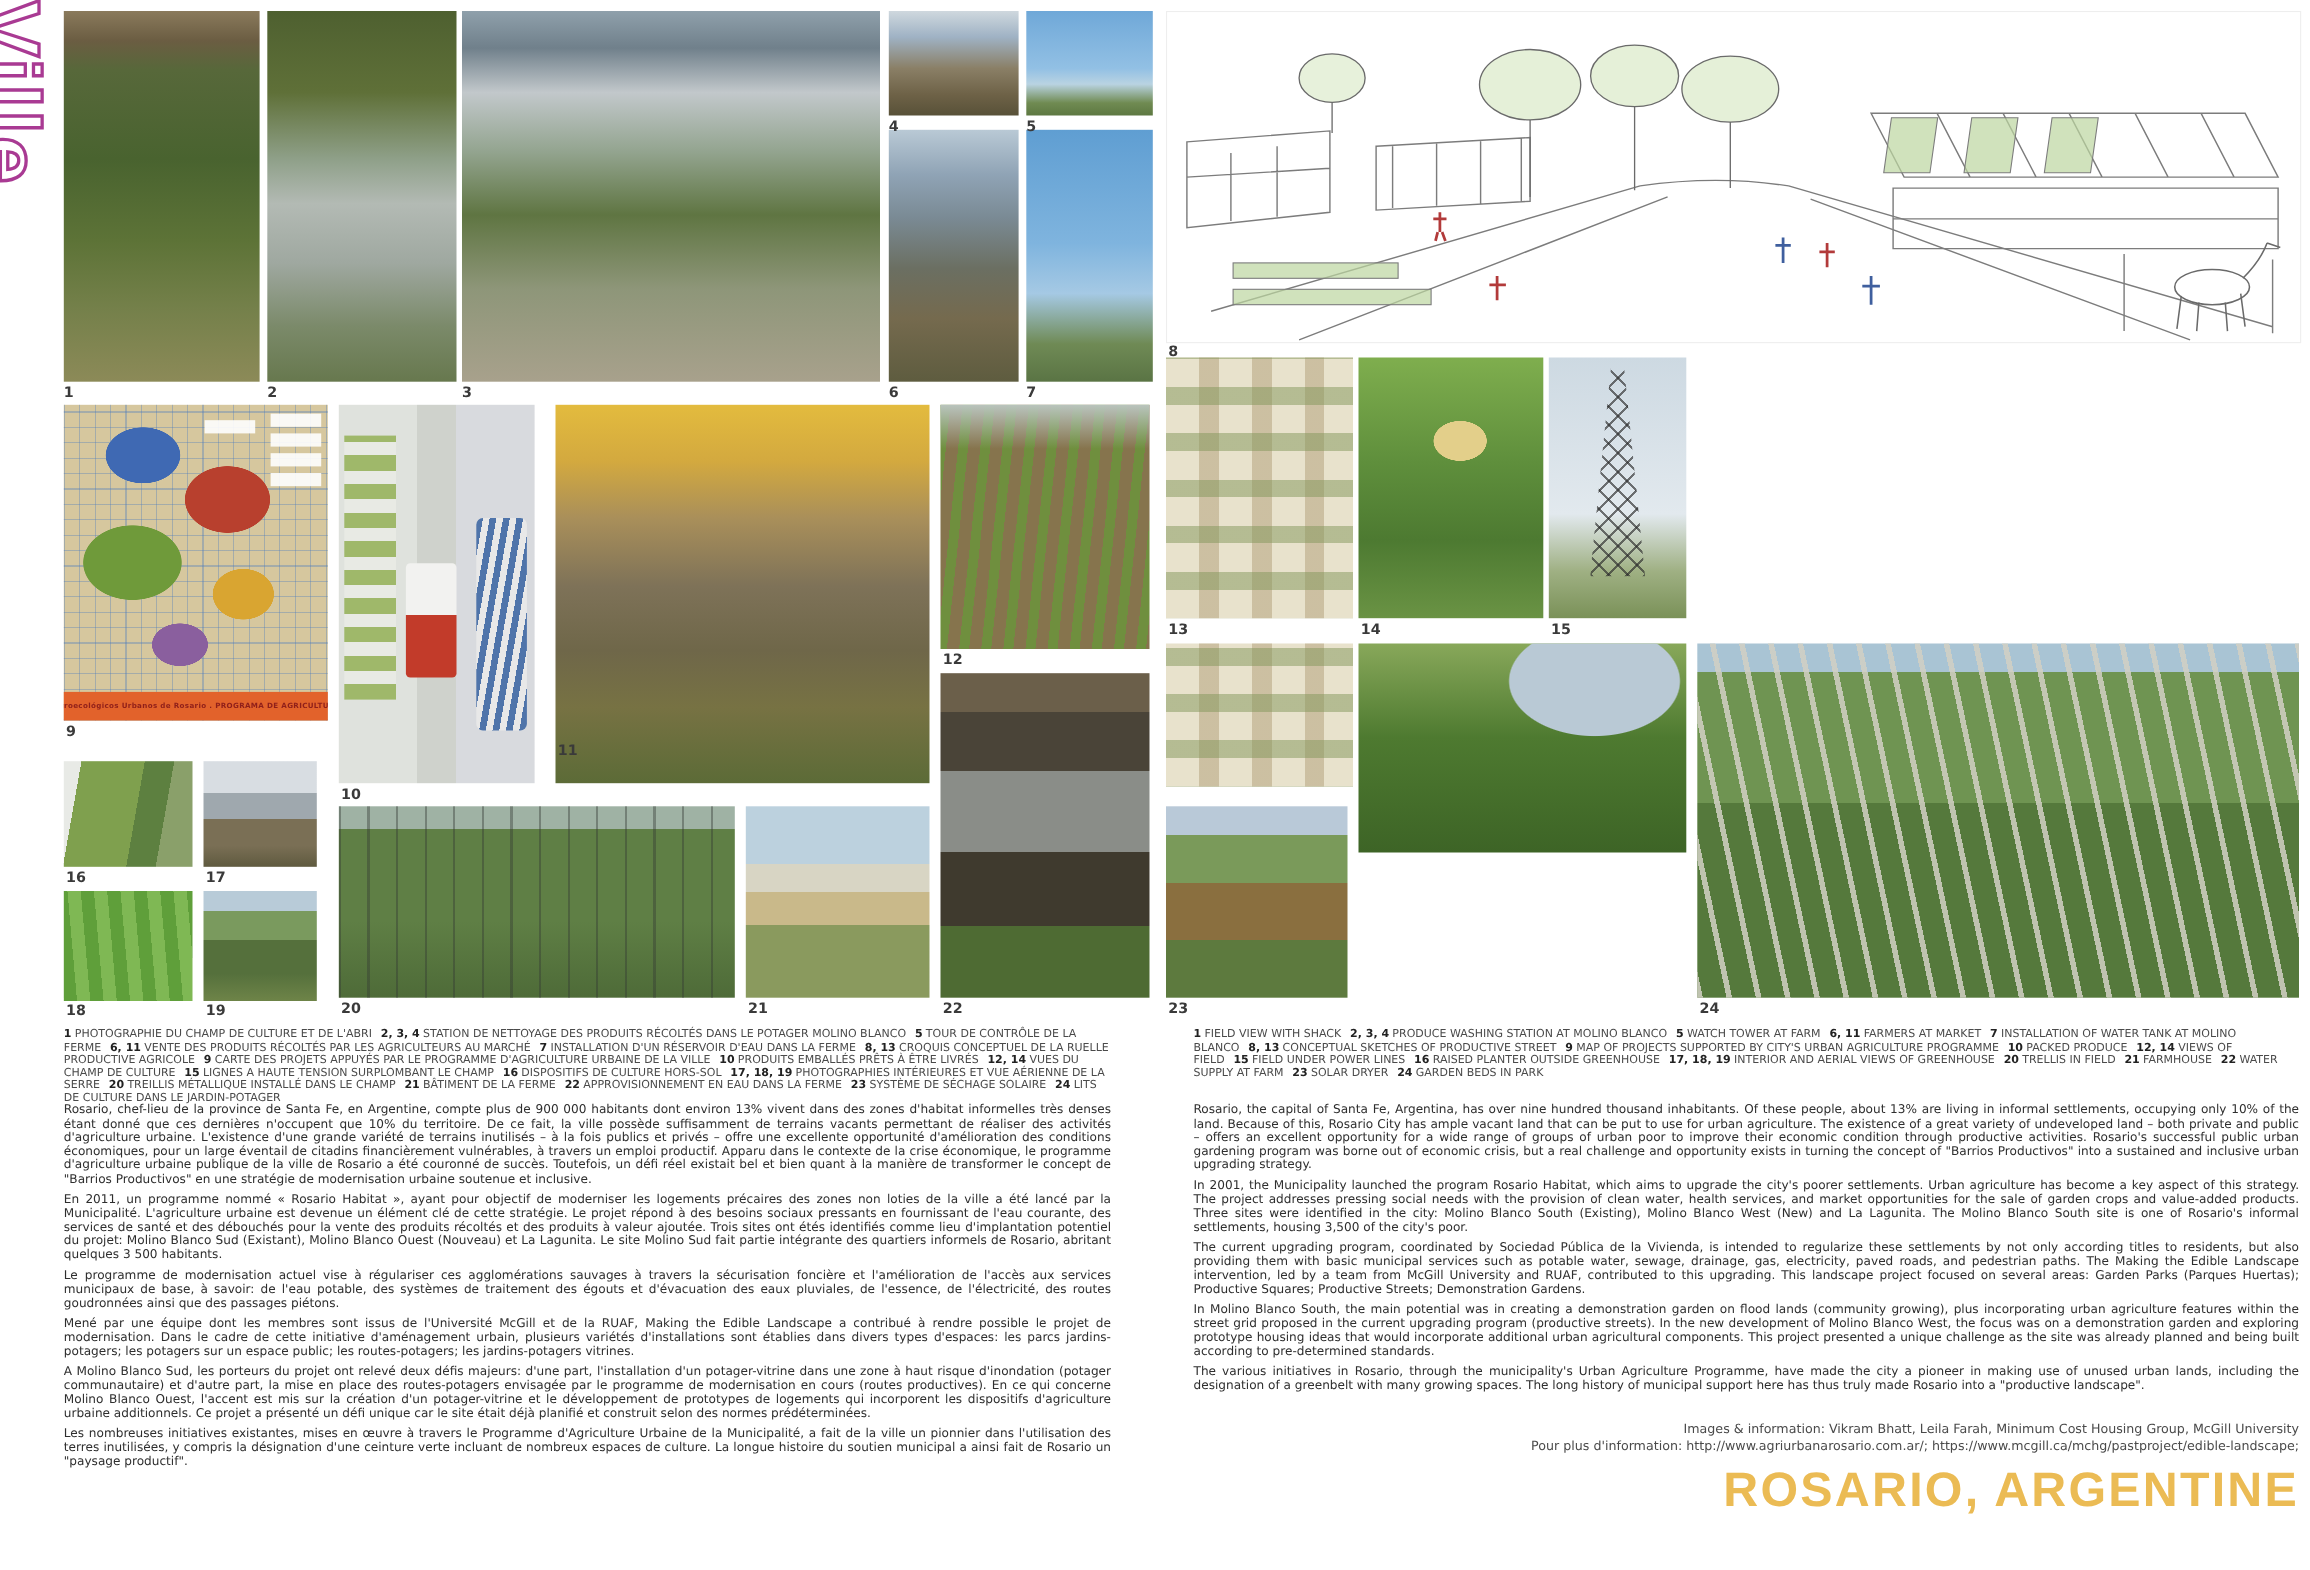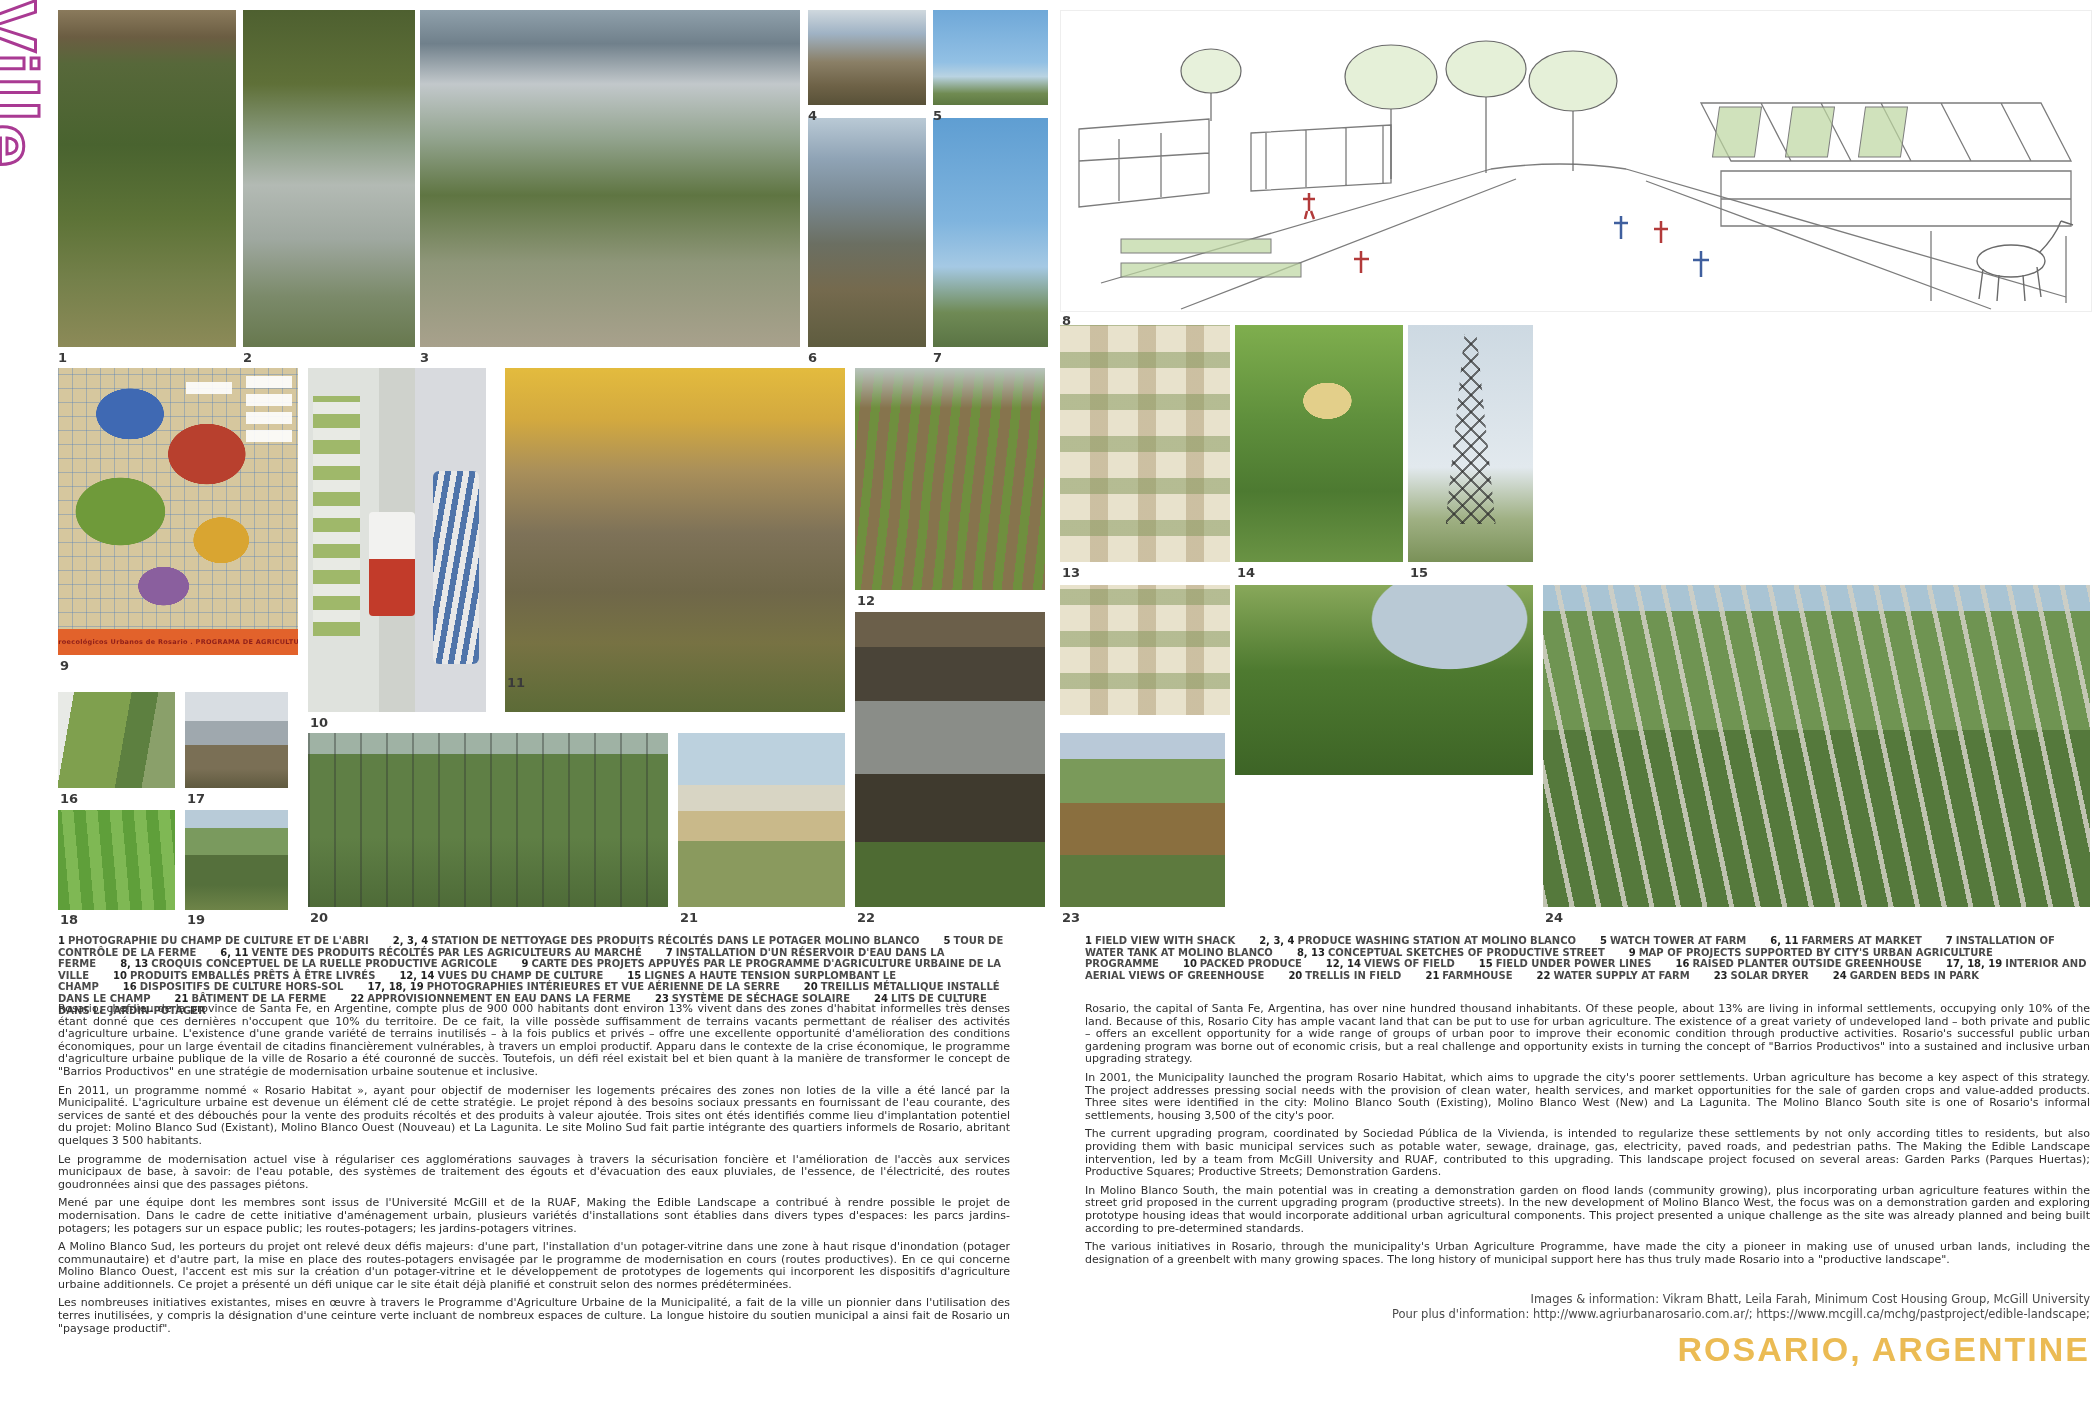--- a/index.html
+++ b/index.html
@@ -63,30 +63,30 @@
       repeating-linear-gradient(0deg,rgba(70,120,190,.35) 0 1px,transparent 1px 14px),
       repeating-linear-gradient(90deg,rgba(70,120,190,.35) 0 1px,transparent 1px 14px),#d6c79e;}
   .map::before{content:"";position:absolute;right:6px;top:8px;width:46px;height:12px;background:#fff;
       box-shadow:0 18px 0 #fff,0 36px 0 #fff,-60px 6px 0 #fff,0 54px 0 #fff;opacity:.9;}
   .map-banner{position:absolute;left:0;right:0;bottom:0;height:26px;background:var(--banner-orange);
       color:var(--banner-text);font-size:6.5px;font-weight:bold;display:flex;align-items:center;
       justify-content:center;letter-spacing:.3px;white-space:nowrap;overflow:hidden;}
   
   .cap{position:absolute;font-size:10px;line-height:11.6px;color:var(--cap);text-align:left;}
   .cap b{color:#222;margin-right:3px;}
-  .cap span{margin-right:24px;font-weight:bold;}
+  .cap span{margin-right:8px;}
   .body{position:absolute;font-size:11px;line-height:12.6px;color:var(--ink);text-align:justify;}
   .body p{margin:0 0 6px 0;}
   
   .credits{position:absolute;right:10px;top:1292px;width:900px;text-align:right;
       font-size:11.5px;line-height:15px;color:#4a4a4a;}
   .title-fr{position:absolute;left:58px;top:1320px;font-family:"Liberation Sans",sans-serif;
       font-weight:bold;font-size:56px;letter-spacing:3px;color:var(--gold);white-space:nowrap;}
   .title-loc{position:absolute;right:10px;top:1330px;font-family:"Liberation Sans",sans-serif;
-      font-weight:bold;font-size:34px;letter-spacing:2px;color:var(--gold);}
+      font-weight:bold;font-size:44px;letter-spacing:2px;color:var(--gold);}
   .footbar{position:absolute;left:58px;right:10px;top:1376px;height:51px;background:var(--gold);
       display:flex;align-items:flex-start;justify-content:flex-end;padding:6px 6px 0 0;box-sizing:border-box;}
   .footbar .designer{color:#ffffff;font-size:25px;font-weight:bold;font-family:"Liberation Sans",sans-serif;}
   svg.sketch{position:absolute;inset:0;width:100%;height:100%;}
 </style>
 </head>
 <body>
 
 <div class="poster">
 

